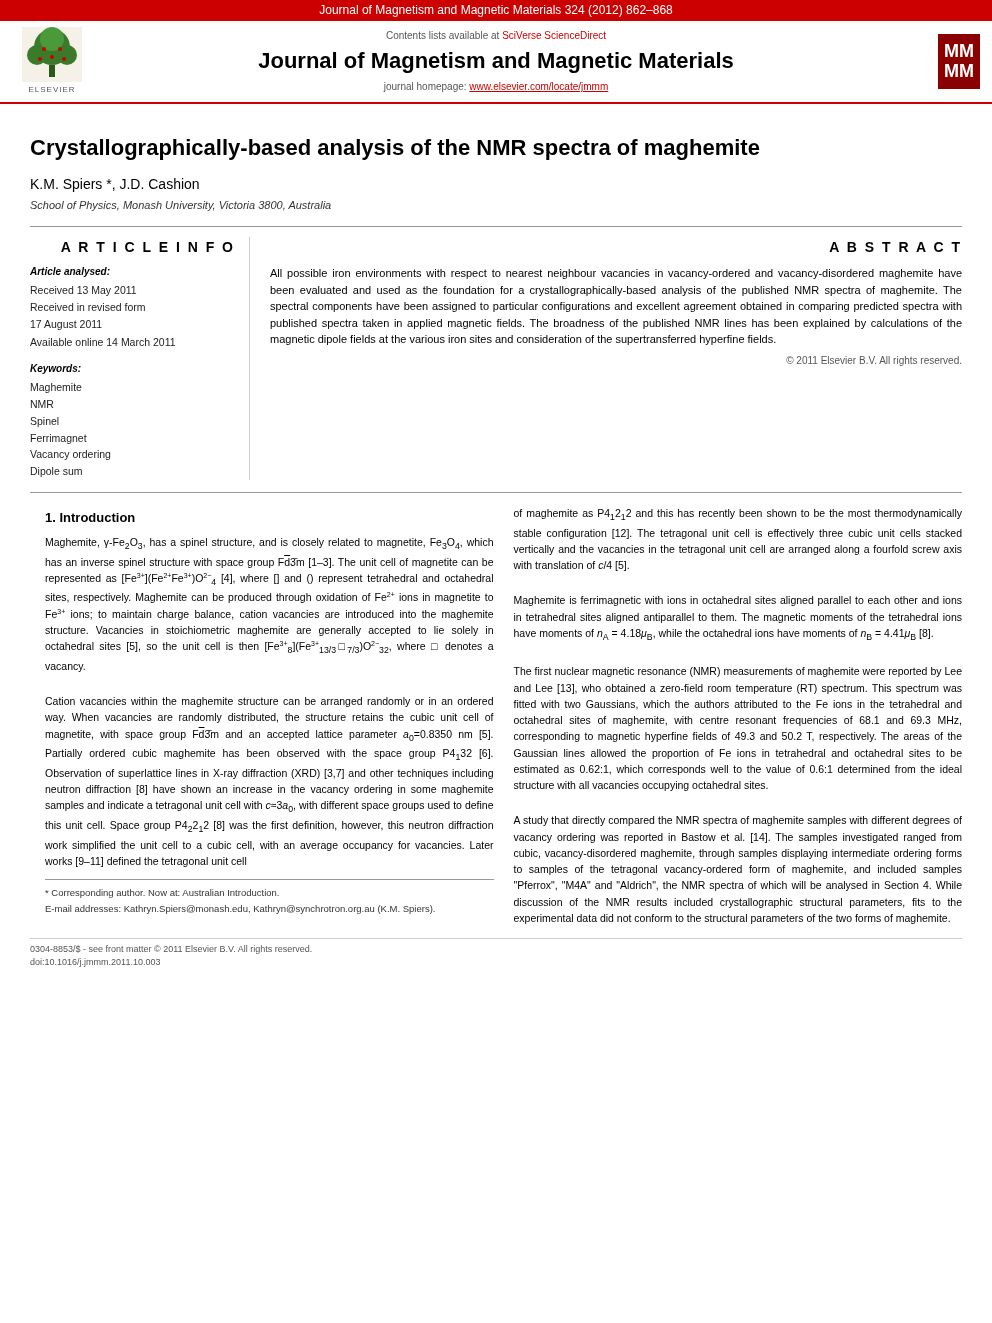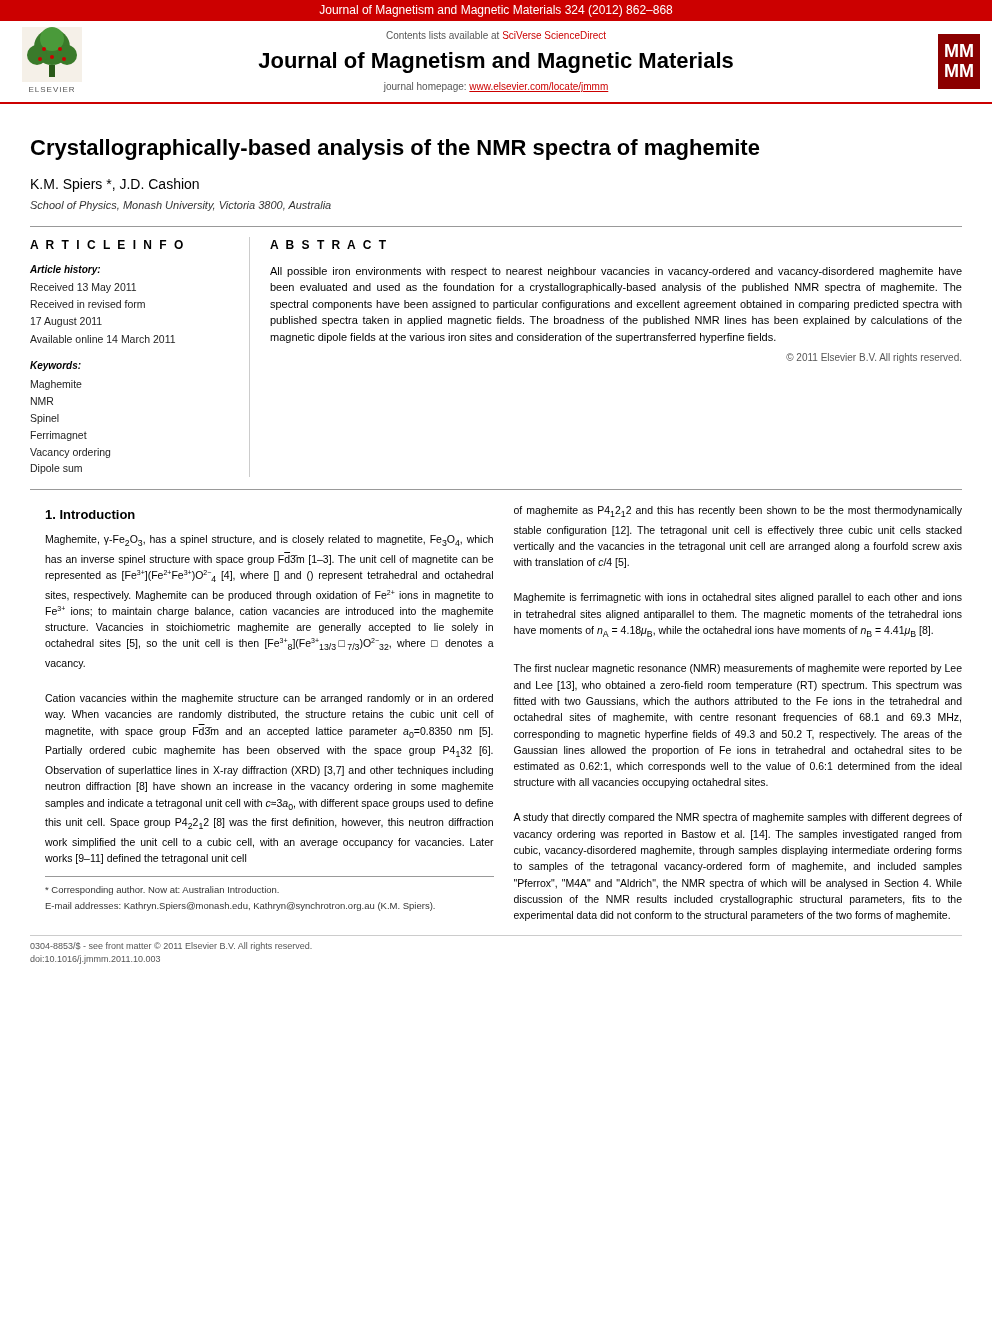--- a/index.html
+++ b/index.html
@@ -117,27 +117,28 @@
     .left-col {
       width: 220px;
       flex-shrink: 0;
       border-right: 1px solid #ccc;
       padding-right: 14px;
     }
     .right-col {
       flex: 1;
     }
     .section-label {
-      font-size: 12px;
+      font-size: 14px;
       letter-spacing: 2px;
       font-family: Arial, sans-serif;
       color: #000;
       font-weight: bold;
       margin-bottom: 8px;
       text-transform: uppercase;
+      text-align: right;
     }
     .article-history h4 {
       font-size: 10px;
       font-style: italic;
       font-family: Arial, sans-serif;
       margin-bottom: 3px;
     }
     .article-history p {
       font-size: 10.5px;
       font-family: Arial, sans-serif;
@@ -290,21 +291,21 @@
   </div>
 
   <div class="affiliation">School of Physics, Monash University, Victoria 3800, Australia</div>
 
   <div class="two-col">
 
     <div class="left-col">
       <div class="section-label">A R T I C L E   I N F O</div>
 
       <div class="article-history">
-        <h4>Article history:</h4>
+        <h4>Article analysed:</h4>
         <p>Received 13 May 2011</p>
         <p>Received in revised form</p>
         <p>17 August 2011</p>
         <p>Available online 14 March 2011</p>
       </div>
 
       <div class="keywords-section">
         <h4>Keywords:</h4>
         <p>Maghemite</p>
         <p>NMR</p>

